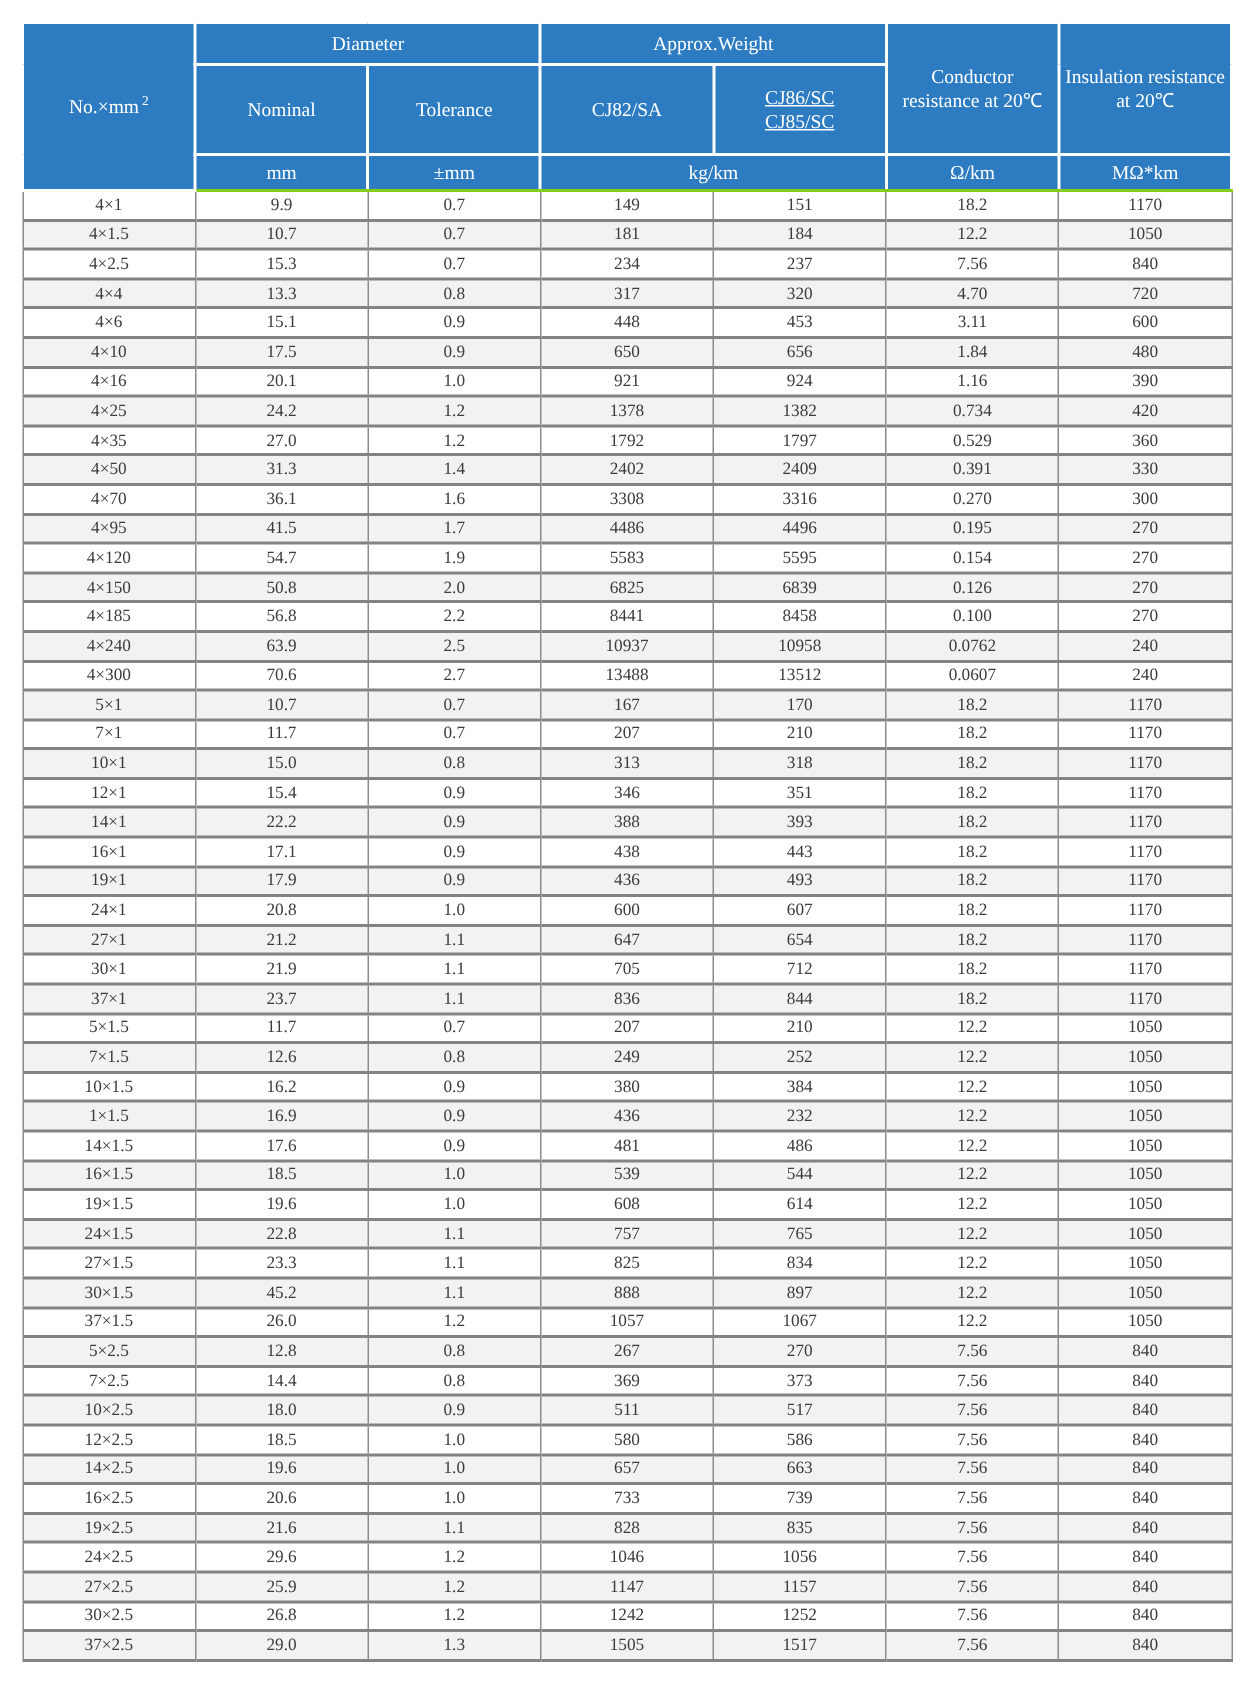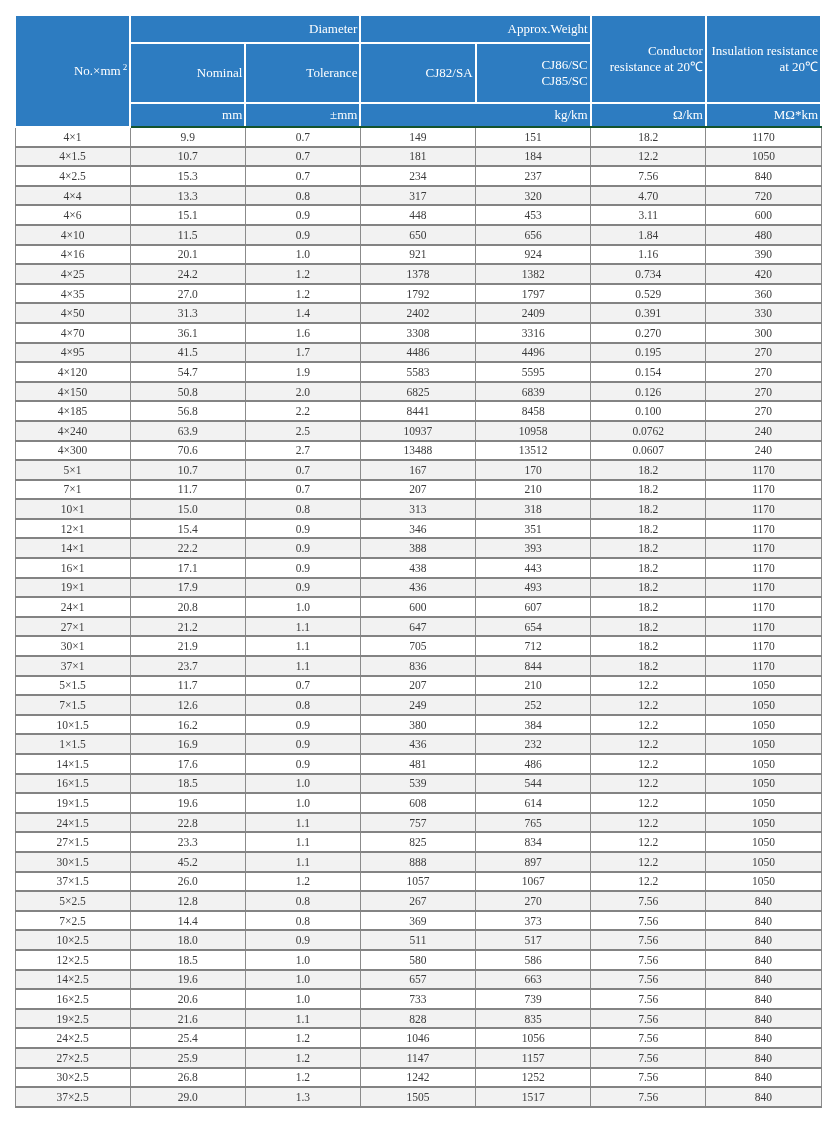--- a/index.html
+++ b/index.html
@@ -24,27 +24,27 @@
   }
   
   thead th {
     background: #2d7cc1;
     color: #ffffff;
     border: 2px solid #ffffff;
     font-weight: normal;
     font-size: 13px;
     line-height: 1.25;
     padding: 1px 2px;
-    text-align: right;
+    text-align: center;
     vertical-align: middle;
   }
   tr.h1 th { height: 24px; }
   tr.h2 th { height: 56px; }
-  tr.h3 th { height: 20px; border-bottom: 2px solid #14532d; }
-  thead th .line { display: block; }
+  tr.h3 th { height: 20px; border-bottom: 2px solid #84cc16; }
+  thead th .line { display: block; text-decoration: underline; }
   thead sup { font-size: 9px; vertical-align: super; margin-left: 2px; }
   
   tbody td {
     height: 17.6px;
     padding: 0 2px;
     font-size: 11.5px;
     color: #3b3b3b;
     text-align: center;
     vertical-align: middle;
     background: #ffffff;
@@ -135,21 +135,21 @@
           <td>4×6</td>
           <td>15.1</td>
           <td>0.9</td>
           <td>448</td>
           <td>453</td>
           <td>3.11</td>
           <td>600</td>
         </tr>
         <tr>
           <td>4×10</td>
-          <td>11.5</td>
+          <td>17.5</td>
           <td>0.9</td>
           <td>650</td>
           <td>656</td>
           <td>1.84</td>
           <td>480</td>
         </tr>
         <tr>
           <td>4×16</td>
           <td>20.1</td>
           <td>1.0</td>
@@ -504,21 +504,21 @@
           <td>19×2.5</td>
           <td>21.6</td>
           <td>1.1</td>
           <td>828</td>
           <td>835</td>
           <td>7.56</td>
           <td>840</td>
         </tr>
         <tr>
           <td>24×2.5</td>
-          <td>25.4</td>
+          <td>29.6</td>
           <td>1.2</td>
           <td>1046</td>
           <td>1056</td>
           <td>7.56</td>
           <td>840</td>
         </tr>
         <tr>
           <td>27×2.5</td>
           <td>25.9</td>
           <td>1.2</td>

